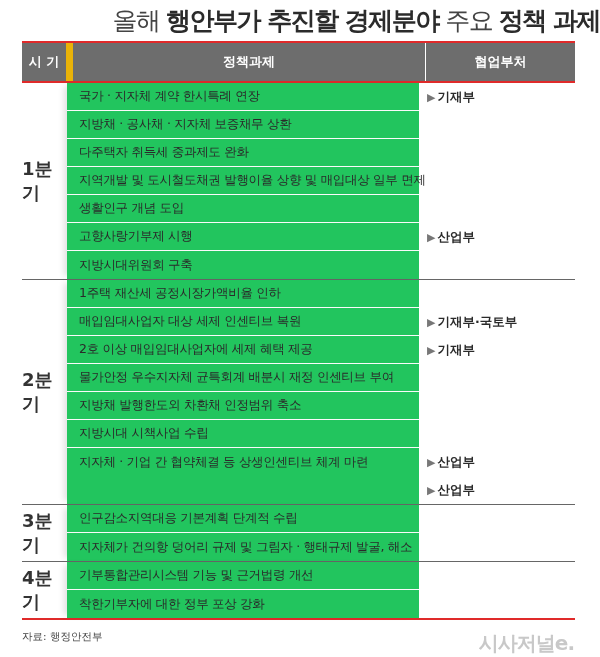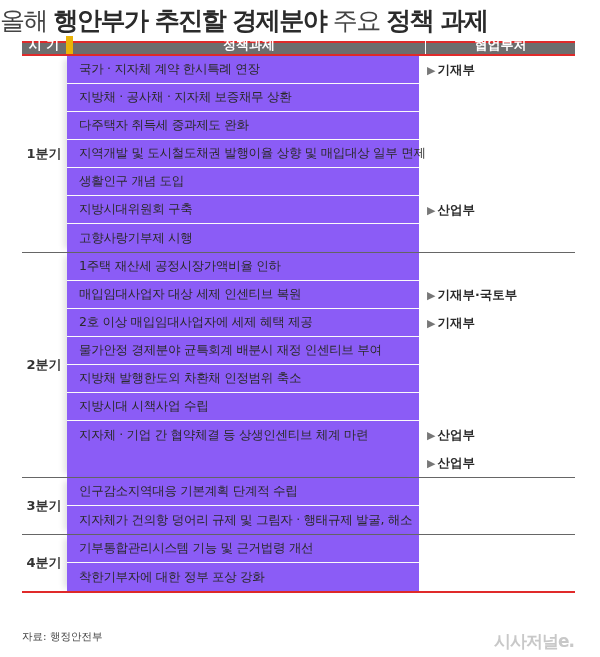--- a/index.html
+++ b/index.html
@@ -1,43 +1,43 @@
 <!DOCTYPE html>
 <html><head>
 <meta charset="utf-8">
 <style>
   html, body { margin:0; padding:0; background:#ffffff; }
   body { width:600px; height:657px; position:relative; overflow:hidden;
          font-family:"DejaVu Sans","Liberation Sans",sans-serif; color:#2a2a2a; }
-  .title { position:absolute; top:4px; left:0; width:600px; text-align:left;
+  .title { position:absolute; top:4px; left:0; width:600px; text-align:right;
            font-size:25px; letter-spacing:-1.5px; color:#333; white-space:nowrap; }
   .title .light { font-weight:normal; color:#444; }
   .title .bold { font-weight:bold; color:#2b2b2b; }
   .table { position:absolute; left:22px; top:41px; width:553px; }
-  .thead { height:15px; background:#6d6d6d; border-top:2px solid #e02a2a; border-bottom:2px solid #e02a2a;
-           display:flex; color:#fff; font-weight:bold; font-size:13px; box-sizing:border-box;align-items:flex-end; }
+  .thead { height:42px; background:#6d6d6d; border-top:2px solid #e02a2a; border-bottom:2px solid #e02a2a;
+           display:flex; color:#fff; font-weight:bold; font-size:13px; box-sizing:border-box; }
   .thead div { display:flex; align-items:center; justify-content:center; }
   .c-period { width:44px; flex:none; }
   .c-task { width:352px; flex:none; border-left:7px solid #eab308; border-right:1px solid #fff; }
   .c-dept { flex:1; }
   .group { display:flex; position:relative; }
   .group + .group { border-top:1px solid #666; }
   .period { width:44px; flex:none; display:flex; align-items:center; justify-content:center;
-            font-weight:bold; font-size:13px; color:#333; }
-  .tasks { width:352px; flex:none; background:#8b5cf6; margin-left:1px;
+            font-weight:bold; font-size:18px; color:#333; }
+  .tasks { width:352px; flex:none; background:#22c55e; margin-left:1px;
            box-shadow:-6px 0 6px -3px rgba(0,0,0,0.12); }
   .row { height:28px; display:flex; align-items:center; padding-left:12px; font-size:12.5px;
          border-bottom:1px solid #fafafa; letter-spacing:-0.3px; white-space:nowrap; color:#2a2a2a; box-sizing:border-box; }
   .row:last-child { border-bottom:none; }
   .depts { flex:1; }
   .drow { height:28px; display:flex; align-items:center; padding-left:8px; font-size:12.5px; font-weight:bold; color:#2a2a2a; box-sizing:border-box; }
   .arrow { color:#777; font-size:11px; margin-right:2px; }
   .bottom-line { height:2px; background:#e02a2a; }
   .source { position:absolute; left:22px; top:630px; font-size:10.5px; color:#444; }
-  .logo { position:absolute; right:26px; top:630px; font-size:17px; font-weight:bold; color:#c8c8c8; letter-spacing:-1px; }
+  .logo { position:absolute; right:26px; top:630px; font-size:20px; font-weight:bold; color:#c8c8c8; letter-spacing:-1px; }
 </style>
 </head>
 <body>
 
 <div class="title">
   <span class="light">올해</span>
   <span class="bold">행안부가 추진할 경제분야</span>
   <span class="light">주요</span>
   <span class="bold">정책 과제</span>
 </div>
@@ -50,22 +50,22 @@
   </div>
   <div id="tbody">
       <div class="group">
         <div class="period">1분기</div>
         <div class="tasks">
           <div class="row">국가 · 지자체 계약 한시특례 연장</div>
           <div class="row">지방채 · 공사채 · 지자체 보증채무 상환</div>
           <div class="row">다주택자 취득세 중과제도 완화</div>
           <div class="row">지역개발 및 도시철도채권 발행이율 상향 및 매입대상 일부 면제</div>
           <div class="row">생활인구 개념 도입</div>
+          <div class="row">고향사랑기부제 시행</div>
           <div class="row">지방시대위원회 구축</div>
-          <div class="row">고향사랑기부제 시행</div>
         </div>
         <div class="depts">
           <div class="drow">
             <span class="arrow">▶</span>
             <span>기재부</span>
           </div>
           <div class="drow"></div>
           <div class="drow"></div>
           <div class="drow"></div>
           <div class="drow"></div>
@@ -75,21 +75,21 @@
           </div>
           <div class="drow"></div>
         </div>
       </div>
       <div class="group">
         <div class="period">2분기</div>
         <div class="tasks">
           <div class="row">1주택 재산세 공정시장가액비율 인하</div>
           <div class="row">매입임대사업자 대상 세제 인센티브 복원</div>
           <div class="row">2호 이상 매입임대사업자에 세제 혜택 제공</div>
-          <div class="row">물가안정 경제분야 균특회계 배분시 재정 인센티브 부여</div>
+          <div class="row">물가안정 우수지자체 균특회계 배분시 재정 인센티브 부여</div>
           <div class="row">지방채 발행한도외 차환채 인정범위 축소</div>
           <div class="row">지방시대 시책사업 수립</div>
           <div class="row">지자체 · 기업 간 협약체결 등 상생인센티브 체계 마련</div>
         </div>
         <div class="depts">
           <div class="drow"></div>
           <div class="drow">
             <span class="arrow">▶</span>
             <span>기재부·국토부</span>
           </div>

